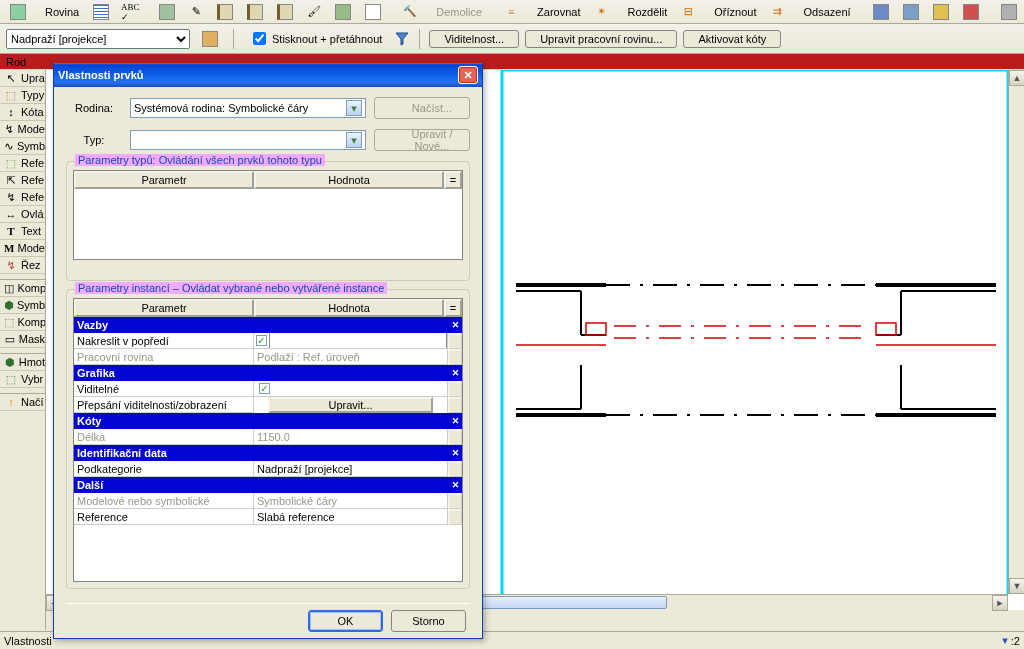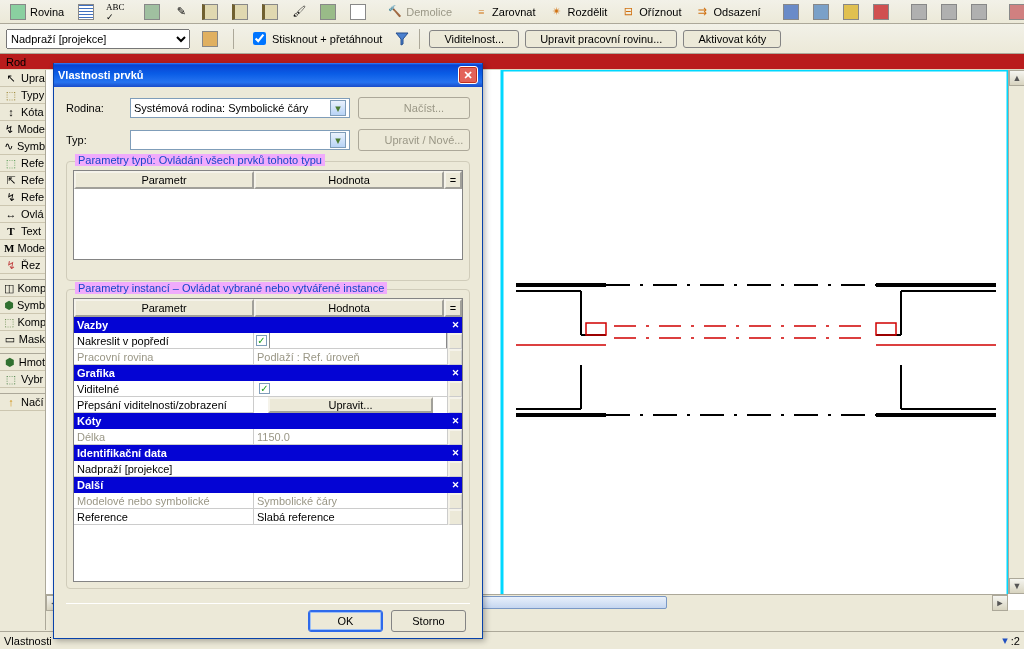--- a/index.html
+++ b/index.html
@@ -1,18 +1,18 @@
 <!DOCTYPE html>
 <html><head>
 <meta charset="utf-8">
 <style>
   * { box-sizing: border-box; font-family: Tahoma, Arial, sans-serif; font-size: 11px; }
   body { margin: 0; background: #ece9d8; overflow: hidden; width: 1024px; height: 649px; position: relative; }
   .toolbar { display: flex; align-items: center; height: 24px; border-bottom: 1px solid #aca899; padding: 2px 4px; gap: 2px; background: linear-gradient(#f2f1e8,#ece9d8); }
-  .tbtn { display: inline-flex; align-items: center; gap: 4px; padding: 2px 5px; cursor: default; border: 1px solid transparent; }
+  .tbtn { display: inline-flex; align-items: center; gap: 19px; padding: 2px 5px; cursor: default; border: 1px solid transparent; }
   .sep { width: 1px; height: 20px; background: #aca899; margin: 0 3px; }
   .icon { width: 16px; height: 16px; display: inline-block; background: #c0c0c0; border: 1px solid #888; position: relative; }
   .icon::after { content:''; position:absolute; }
   .toolbar2 { display: flex; align-items: center; height: 30px; border-bottom: 1px solid #aca899; padding: 2px 6px; gap: 6px; background: linear-gradient(#f2f1e8,#ece9d8); }
   select { font-size: 11px; height: 20px; }
   .cb { display: inline-flex; align-items: center; gap: 3px; padding: 1px 6px; }
   .btn { padding: 2px 14px; border: 1px solid #848484; background: #ece9d8; cursor: default; border-radius: 3px; }
   .main { position: relative; height: 576px; }
   .tabstrip { position:absolute; left:0; top:0; width:46px; height:560px; background:#ece9d8; border-right:1px solid #aca899; }
   .tabstrip .tab { height:17px; display:flex; align-items:center; padding-left:4px; white-space:nowrap; overflow:hidden; border-bottom:1px solid #ccc6b0; gap:3px;}
@@ -24,25 +24,25 @@
   .vscroll { position:absolute; right:0; top:0; bottom:16px; width:16px; background:#ece9d8; border-left:1px solid #aca899; }
   .scrbtn { width:16px; height:16px; background:linear-gradient(#f5f5f0,#d8d4c0); border:1px solid #aca899; display:flex; align-items:center; justify-content:center; font-size:9px; color:#555;}
   .thumb { background:linear-gradient(#e8f0fb,#c5d6f0); border:1px solid #7a98c5; }
   .statusbar { position:absolute; left:0; bottom:0; right:0; height:18px; background:#ece9d8; border-top:1px solid #aca899; display:flex; align-items:center; padding:0 4px; }
   .row-titles { position:absolute; left:0; top:0; right:0; height:16px; background:#b91c1c; border-bottom:1px solid #ddd7c0; display:flex; align-items:center; padding-left:6px;}
   
   .dialog { position:absolute; left:53px; top:63px; width:430px; height:576px; border:1px solid #0842aa; border-top:none; background:#ece9d8; box-shadow:2px 2px 6px rgba(0,0,0,0.3); display:flex; flex-direction:column;}
   .titlebar { height:24px; background:linear-gradient(#3a82f7 0%, #0842d2 8%, #0a5de6 45%, #2673f0 80%, #1a4cc8 100%); display:flex; align-items:center; padding:0 4px; color:#fff; font-weight:bold;}
   .closebtn { width:20px; height:18px; margin-left:auto; background:#e36359; border:1px solid #fff; border-radius:3px; display:flex; align-items:center; justify-content:center; color:#fff; font-weight:bold; font-size:11px; box-shadow:inset 0 0 0 1px #c5301c;}
   .dlgbody { padding:10px 12px 6px 12px; flex:1; display:flex; flex-direction:column; }
-  .frow { display:flex; align-items:center; margin-bottom:10px; gap:8px; }
+  .frow { display:flex; align-items:center; margin-bottom:10px; gap:8px;text-align:center; }
   .flabel { width:56px; }
   .dselect { flex:1; height:20px; border:1px solid #7f9db9; display:flex; align-items:center; padding:0 3px; background:#fff; }
   .dselect .arrow { margin-left:auto; width:16px; height:16px; background:linear-gradient(#eaf2fd,#b7d3f6); border:1px solid #7f9db9; display:flex; align-items:center; justify-content:center; color:#4a6; }
-  .sbtn { width:112px; height:22px; border:1px solid #aca899; background:#ece9d8; display:flex; align-items:center; justify-content:center; border-radius:3px;padding-left:20px; }
+  .sbtn { width:96px; height:22px; border:1px solid #aca899; background:#ece9d8; display:flex; align-items:center; justify-content:center; border-radius:3px;padding-left:20px; }
   .sbtn.disabled { color:#9a9786; }
   .groupbox { border:1px solid #d0ccba; border-radius:4px; padding:8px 6px 6px 6px; margin-bottom:8px; position:relative;}
   .grouplabel { position:absolute; top:-8px; left:8px; background:#f0abfc; padding:0 3px; color:#1546c8;}
   .ptable { border:1px solid #848484; background:#fff; width:100%; }
   .pthead { display:flex; height:18px; background:#ece9d8;}
   .pthead > div { border:2px outset #f5f3ea; display:flex; align-items:center; justify-content:center;}
   .pthead .c1 { flex:0 0 180px;} .pthead .c2 { flex:1;} .pthead .c3 { flex:0 0 18px;}
   .groupbox.inst { flex:1; display:flex; flex-direction:column; }
   .instable { border:1px solid #848484; background:#fff; flex:1; display:flex; flex-direction:column; overflow:hidden;}
   .row { display:flex; height:16px; align-items:center;}
@@ -423,20 +423,21 @@
           <div class="rc3"></div>
         </div>
 
         <div class="row catrow">
             <div class="rc1">Identifikační data</div>
             <div class="rc3">
               <span class="chevron">✕</span>
             </div>
           </div>
         <div class="row">
+          <div class="rc1">Podkategorie</div>
           <div class="rc2">Nadpraží [projekce]</div>
           <div class="rc3"></div>
         </div>
 
         <div class="row catrow">
             <div class="rc1">Další</div>
             <div class="rc3">
               <span class="chevron">✕</span>
             </div>
           </div>

